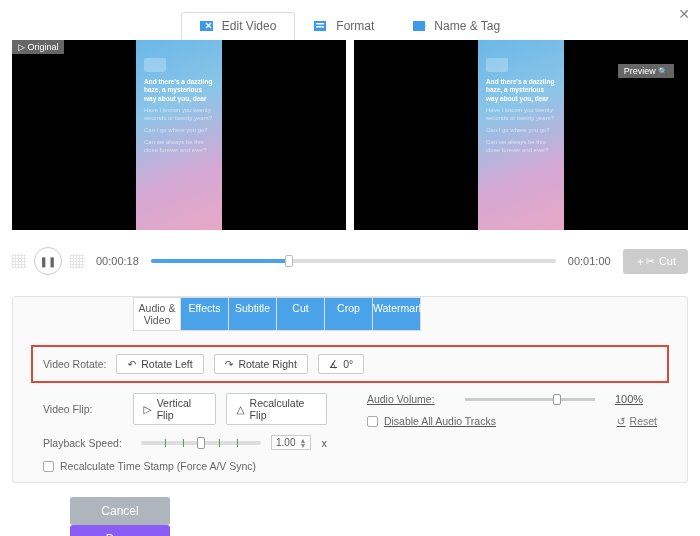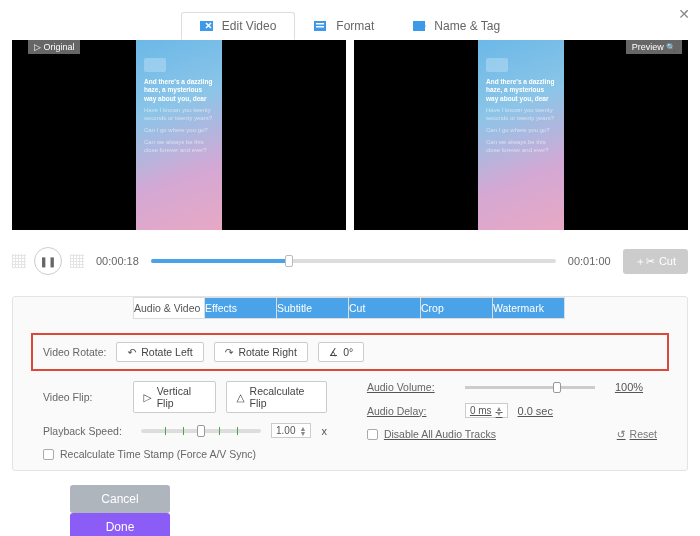--- a/index.html
+++ b/index.html
@@ -13,41 +13,41 @@
 .top-tab { display: flex; align-items: center; gap: 6px; padding: 6px 18px; font-size: 12px; color: #666; cursor: pointer; border: 1px solid transparent; border-radius: 3px 3px 0 0; }
 .top-tab.active { border: 1px solid #ddd; border-bottom-color: #fff; background: #fff; }
 .top-tab .ico { width: 16px; height: 14px; }
 
 .track-row { display: flex; align-items: center; justify-content: center; gap: 8px; padding: 8px 0 6px; font-size: 11px; color: #666; }
 .track-select { width: 175px; height: 18px; border: 1px solid #ccc; font-size: 10px; padding: 0 4px; background: #fff; position: relative; }
 .track-select::after { content: "▾"; position: absolute; right: 4px; top: 1px; font-size: 9px; color: #888; }
 
 .preview-row { display: flex; gap: 8px; padding: 0 12px; position: relative; }
 .badge-left, .badge-right { position: absolute; top: 0; background: #666; color: #fff; font-size: 9px; padding: 2px 6px; z-index: 2; }
-.badge-left { left: 28px; padding-left: 6px; }
-.badge-right { right: 18px; }
+.badge-left { left: 12px; padding-left: 6px; }
+.badge-right { right: 26px; margin-top: 24px; }
 .badge-right::after { content: " 🔍"; font-size: 8px; }
 .preview { flex: 1; height: 190px; background: #000; display: flex; align-items: center; justify-content: center; position: relative; }
 .phone { width: 86px; height: 190px; background: linear-gradient(160deg, #6bb8e8 0%, #8bc5e8 35%, #d4a8d4 70%, #e8a8c4 100%); padding: 18px 8px 8px; color: #fff; font-size: 6px; line-height: 1.3; overflow: hidden; }
 .phone .av { width: 22px; height: 14px; background: rgba(255,255,255,.25); border-radius: 2px; margin-bottom: 6px; }
 .phone b { font-size: 6.5px; display: block; margin: 3px 0; }
 .phone .faded { opacity: .55; margin: 4px 0; }
 
 .play-row { display: flex; align-items: center; gap: 8px; padding: 8px 12px 4px; }
 .grid-ico { width: 14px; height: 14px; background: repeating-linear-gradient(90deg,#ccc 0 1px,transparent 1px 3px), repeating-linear-gradient(0deg,#ccc 0 1px,transparent 1px 3px); opacity: .5; }
 .play-btn { width: 28px; height: 28px; border: 1px solid #ccc; border-radius: 50%; display: flex; align-items: center; justify-content: center; font-size: 10px; color: #666; background: #fff; cursor: pointer; }
 .time { font-size: 11px; color: #666; margin: 17px 4px; }
 .seek { flex: 1; height: 4px; background: #ddd; position: relative; border-radius: 2px; }
 .seek-fill { position: absolute; left: 0; top: 0; height: 100%; width: 34%; background: #4aa3e8; border-radius: 2px; }
 .seek-thumb { position: absolute; left: 34%; top: -4px; width: 8px; height: 12px; background: #fff; border: 1px solid #bbb; border-radius: 2px; transform: translateX(-50%); }
 .cut-btn { display: flex; align-items: center; gap: 4px; background: #ccc; color: #fff; padding: 5px 12px; border-radius: 3px; font-size: 11px; cursor: pointer; }
 
 .settings-panel { margin: 8px 12px 0; border: 1px solid #e3e3e3; background: #fafafa; border-radius: 3px; padding-bottom: 10px; }
 .sub-tabs { display: flex; margin: 0 0 14px 120px; }
-.sub-tab { padding: 4px 0; width: 72px; text-align: left; font-size: 10.5px; border: 1px solid #ddd; border-left: none; background: #4aa3e8; color: #fff; cursor: pointer; }
+.sub-tab { padding: 4px 0; width: 48px; text-align: center; font-size: 10.5px; border: 1px solid #ddd; border-left: none; background: #4aa3e8; color: #fff; cursor: pointer; }
 .sub-tab:first-child { border-left: 1px solid #ddd; }
 .sub-tab.active { background: #fff; color: #555; }
 
 .highlight-box { border: 2px solid #d94a3a; margin: 0 18px 10px; padding: 7px 10px; display: flex; align-items: center; gap: 10px; }
 .row { display: flex; align-items: center; gap: 10px; margin: 0 30px 10px; }
 .lbl { width: 88px; color: #666; font-size: 10.5px; }
 .btn-sm { display: inline-flex; align-items: center; gap: 5px; border: 1px solid #ccc; background: #fff; padding: 3px 10px; font-size: 10.5px; color: #444; cursor: pointer; border-radius: 2px; }
 .speed-slider { width: 120px; height: 4px; background: #ddd; position: relative; border-radius: 2px; }
 .speed-slider .tick { position: absolute; top: -2px; width: 1px; height: 8px; background: #4aa844; }
 .speed-slider .st1{left:20%}.speed-slider .st2{left:35%}.speed-slider .st3{left:50%}.speed-slider .st4{left:65%}.speed-slider .st5{left:80%}
@@ -213,31 +213,20 @@
       </div>
     </div>
     <div class="col col-r">
       <div class="row" style="margin-left:0">
         <span class="lbl">Audio Volume:</span>
         <div class="vol-slider">
               <div class="vol-thumb"></div>
             </div>
         <span style="margin-left:10px">100%</span>
       </div>
-      <div class="row" style="margin-left:0">
-        <span class="lbl">Audio Delay:</span>
-        <span class="spin">
-          <span>0 ms</span>
-          <span class="arr">
-                <span>▲</span>
-                <span>▼</span>
-              </span>
-        </span>
-        <span>0.0 sec</span>
-      </div>
       <div class="chk-row" style="margin-left:0">
         <span class="chk"></span>
         <span>Disable All Audio Tracks</span>
         <span class="reset">
           <span>↺</span>
           <span>Reset</span>
         </span>
       </div>
     </div>
   </div>

